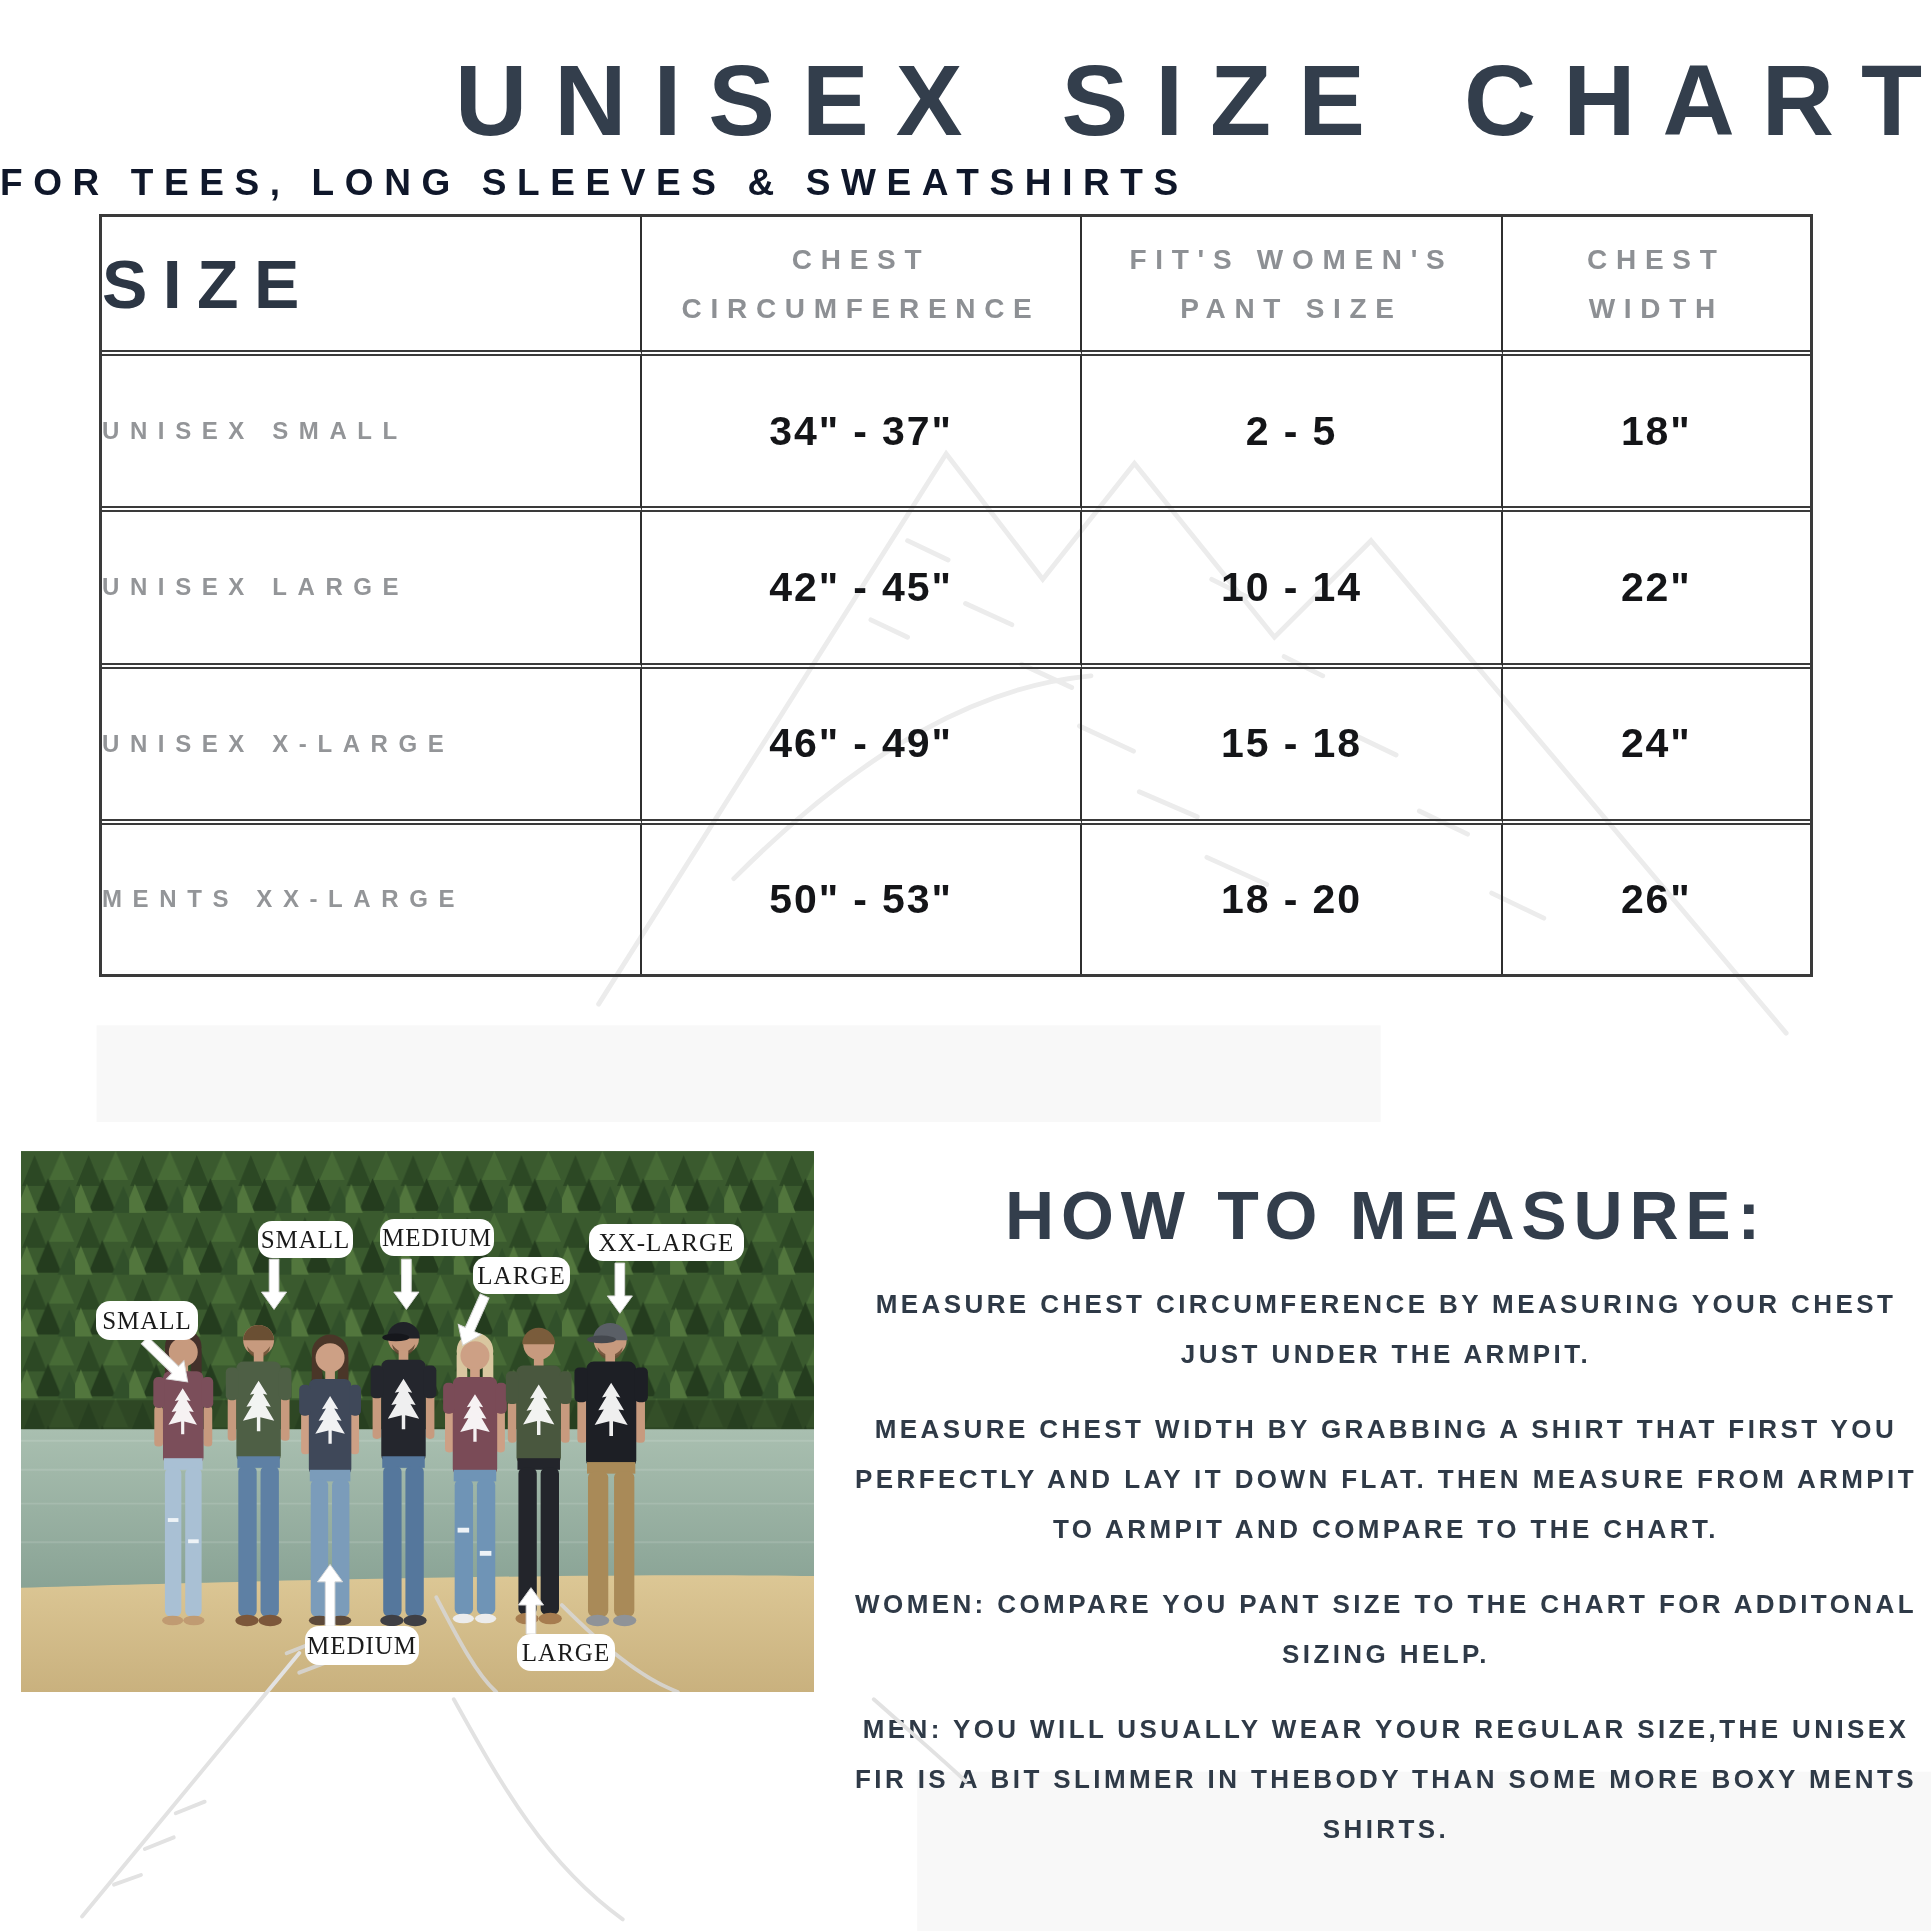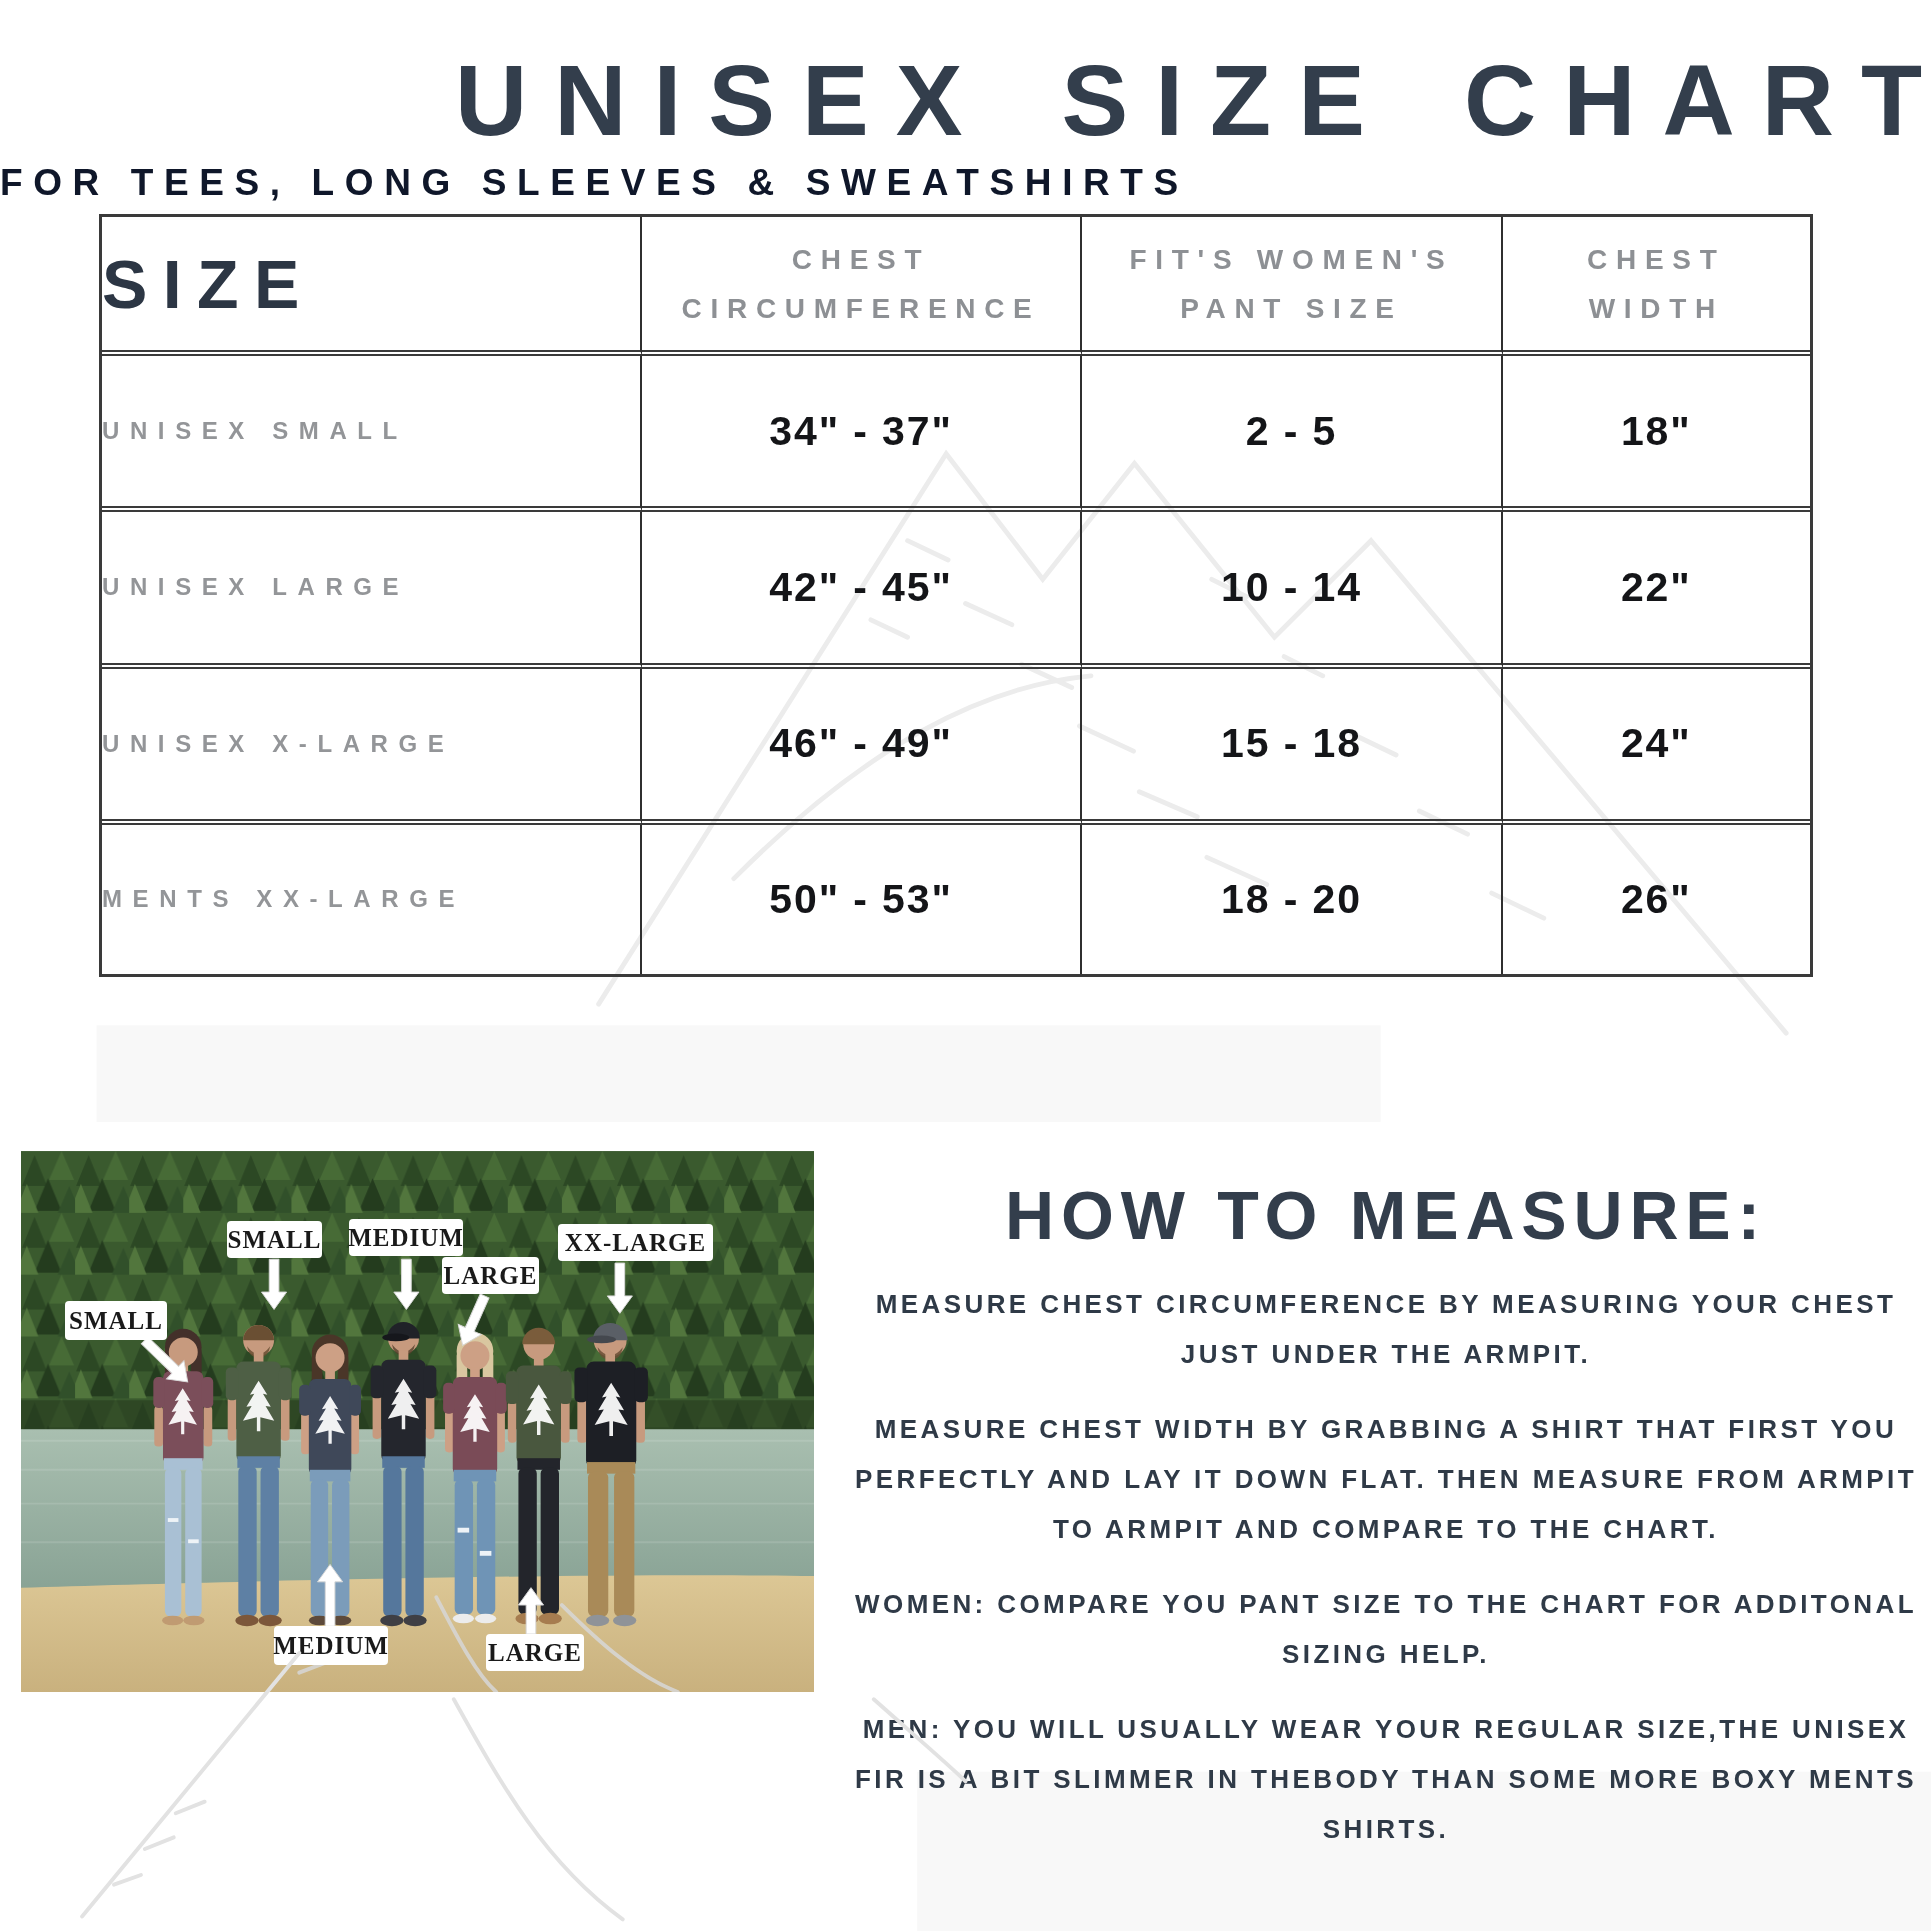--- a/index.html
+++ b/index.html
@@ -26,23 +26,23 @@
          letter-spacing:15.4px;color:#2c3644;margin-left:9px;}
   th.gray-head{height:133px;text-align:center;font-size:28px;font-weight:bold;letter-spacing:8.7px;
          color:#8d9094;line-height:1.75;white-space:pre-line;}
   td.rlabel{height:126px;text-align:left;padding-left:35px;font-size:24px;font-weight:bold;
          letter-spacing:10.6px;color:#939598;white-space:nowrap;}
   td.val{height:126px;text-align:center;font-size:41px;font-weight:bold;letter-spacing:1.9px;color:#141518;}
 
   
   .photo{position:absolute;left:21px;top:1151px;width:793px;height:541px;overflow:hidden;}
   .photo-label{position:absolute;display:flex;align-items:center;justify-content:center;
-         background:#ffffff;border-radius:4px;color:#1a1a1a;
-         font-family:"Liberation Serif",serif;font-weight:bold;font-size:25px;letter-spacing:1px;
-         white-space:nowrap;}
+         background:#ffffff;border-radius:14px;color:#1a1a1a;
+         font-family:"Liberation Serif",serif;font-weight:normal;font-size:25px;letter-spacing:1px;
+         white-space:nowrap;margin-left:31px;}
 
   
   .howto{position:absolute;left:850px;top:1176px;width:1072px;text-align:center;color:#2f3a47;}
   .howto h2{margin:0 0 5.8px 0;font-size:68px;font-weight:bold;letter-spacing:6.8px;color:#333e4c;white-space:nowrap;}
   .howto p{margin:25px 0 0 0;font-size:26px;font-weight:bold;letter-spacing:3.4px;line-height:50px;}
 </style>
 </head>
 <body>
 
 <div class="page">

